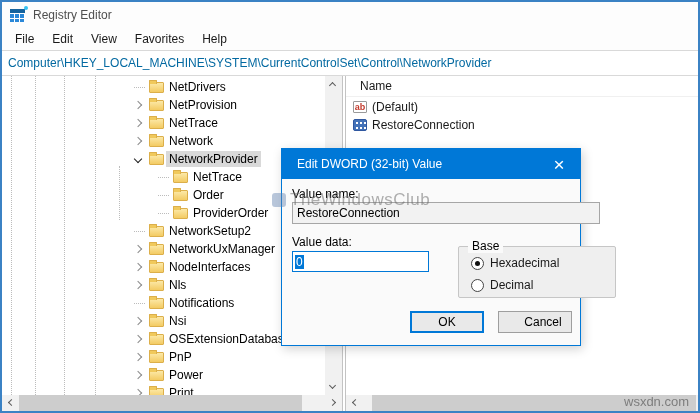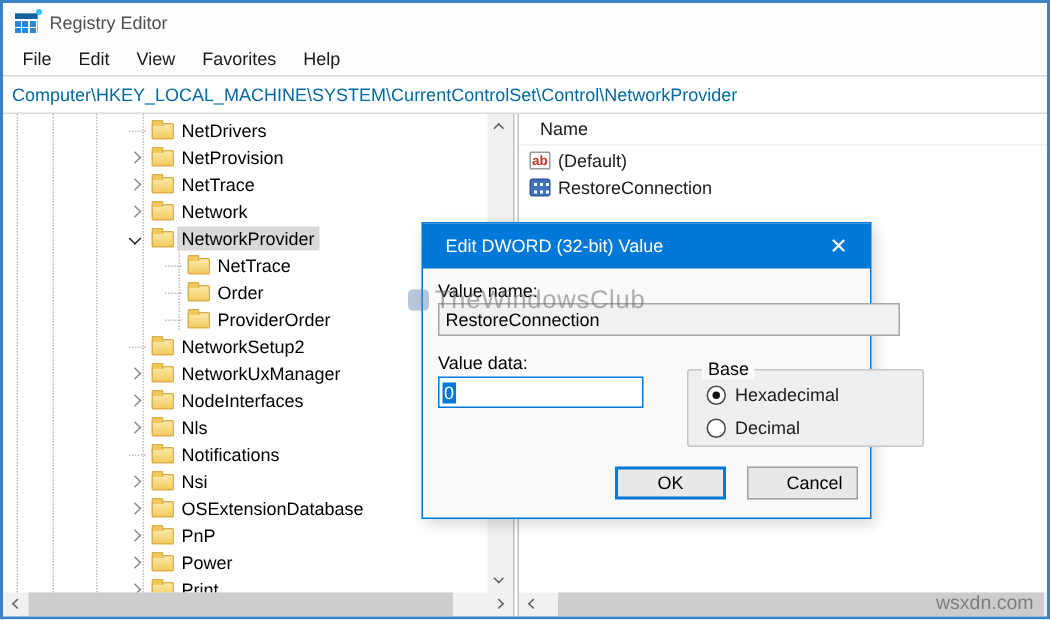--- a/index.html
+++ b/index.html
@@ -33,21 +33,21 @@
   
   .treepane { position:absolute; top:76px; left:2px; width:340px; bottom:2px; background:#fff; overflow:hidden; }
   .splitter { position:absolute; top:76px; left:342px; width:4px; bottom:2px; background:#fff; border-left:1px solid #c3c3c3; border-right:1px solid #c3c3c3; }
   .rightpane { position:absolute; top:76px; left:346px; right:2px; bottom:2px; background:#fff; overflow:hidden; }
 
   
   .guide { position:absolute; top:0; bottom:16px; width:0; border-left:1px dotted #bcbcbc; }
   .guide-child { position:absolute; width:0; border-left:1px dotted #bcbcbc; }
 
   
-  .tree-rows { position:absolute; inset:0 17px 16px 0; padding-top:2px; }
+  .tree-rows { position:absolute; inset:0 17px 16px 0; padding-top:2px;padding-left:48px; }
   .tree-row { height:18px; display:flex; align-items:center; padding-left:calc(82px + var(--d,0) * 24px); white-space:nowrap; cursor:default; }
   .chev-box { width:15px; height:14px; flex:0 0 15px; position:relative; }
   .chev { display:none; position:absolute; left:3px; top:4px; width:6px; height:6px; border-right:1.6px solid #8a8a8a; border-bottom:1.6px solid #8a8a8a; }
   .tree-row[data-chevron="collapsed"] .chev { display:block; transform:rotate(-45deg); }
   .tree-row[data-chevron="expanded"] .chev { display:block; transform:rotate(45deg); border-color:#1f1f1f; }
   .connector { display:none; position:absolute; left:2px; top:7px; width:11px; border-top:1px dotted #bcbcbc; }
   .tree-row[data-chevron="none"] .connector { display:block; }
   .folder-icon { position:relative; width:15px; height:11px; flex:0 0 15px; margin:1px 2px 0 2px; background:linear-gradient(#fce9a8,#f3cb63); border:1px solid #dcaf4a; border-radius:1px; }
   .folder-icon::before { content:""; position:absolute; left:-1px; top:-3px; width:6px; height:3px; background:#f0c95c; border:1px solid #dcaf4a; border-bottom:none; border-radius:1px 1px 0 0; }
   .tree-label { padding:1px 3px; color:#000; }

